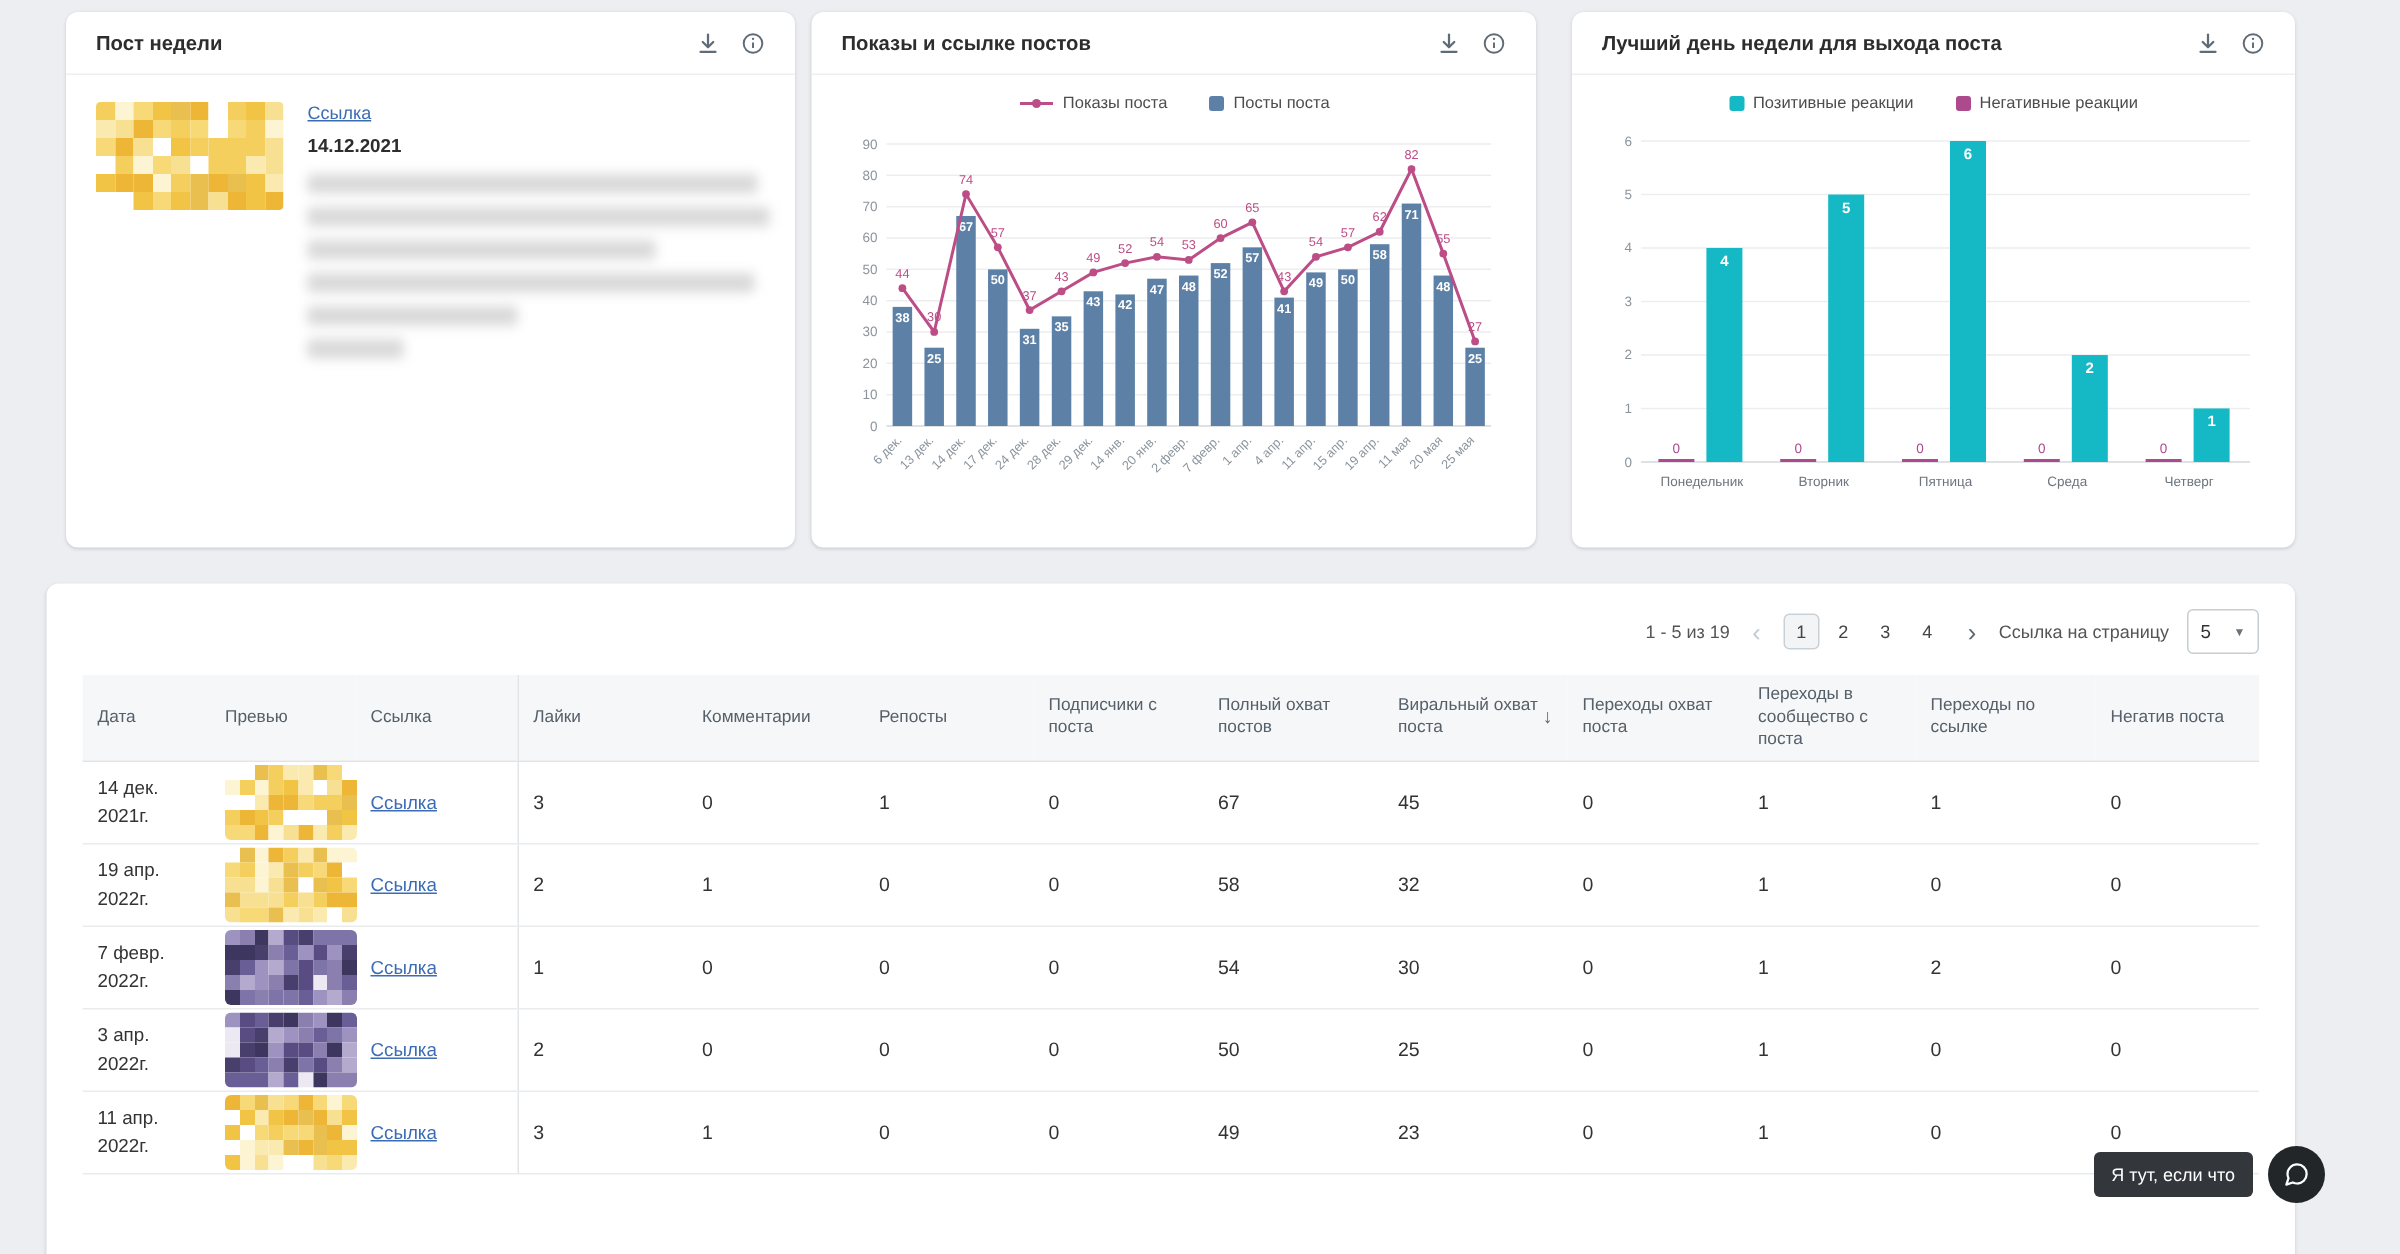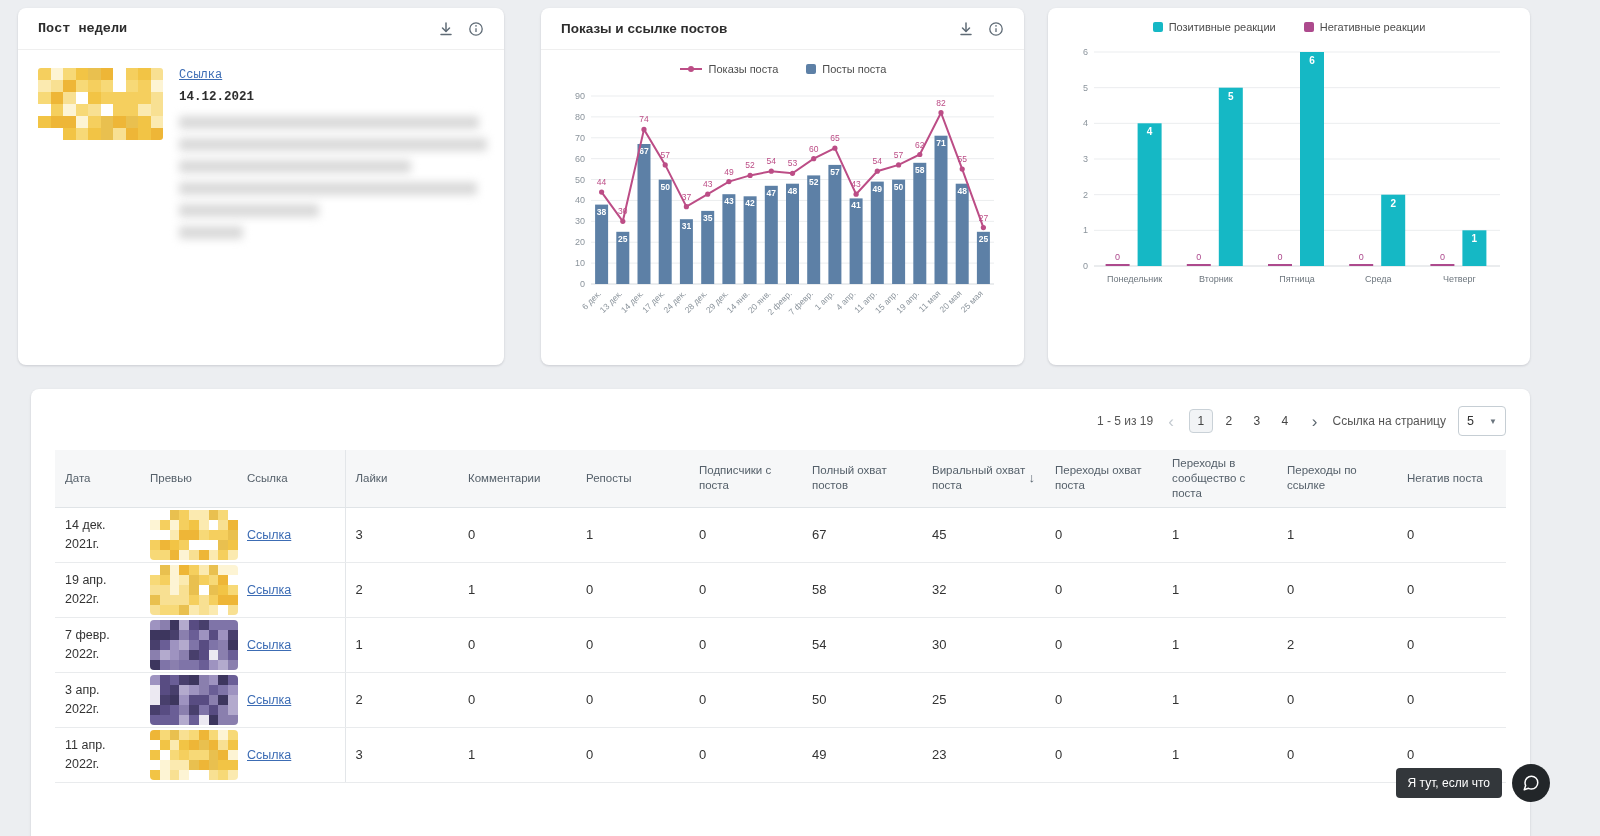--- a/index.html
+++ b/index.html
@@ -10,21 +10,21 @@
     font-family: "Liberation Sans", sans-serif;
     color: #333;
     position: relative;
   }
   .card {
     position: absolute;
     background: #fff;
     border-radius: 8px;
     box-shadow: 0 1px 3px rgba(16,24,40,.10), 0 1px 2px rgba(16,24,40,.05);
   }
-  #card-pow   { left: 18px;   top: 8px;   width: 486px;  height: 357px; font-family: Liberation Mono, monospace; }
+  #card-pow   { left: 44px;   top: 8px;   width: 486px;  height: 357px; }
   #card-combo { left: 541px;  top: 8px;   width: 483px;  height: 357px; }
   #card-days  { left: 1048px; top: 8px;   width: 482px;  height: 357px; }
   #card-posts { left: 31px;   top: 389px; width: 1499px; height: 470px; }
 
   .card-head {
     height: 42px; display: flex; align-items: center; justify-content: space-between;
     padding: 0 20px; border-bottom: 1px solid #efefef;
   }
   .card-title { font-size: 13.5px; font-weight: 700; color: #2d2d2d; }
   .head-icons { display: flex; align-items: center; gap: 14px; }
@@ -348,20 +348,39 @@
       <text transform="translate(316.3,214) rotate(-45)" font-size="8.5" fill="#8b949c" text-anchor="end">11 апр.</text>
       <text transform="translate(337.6,214) rotate(-45)" font-size="8.5" fill="#8b949c" text-anchor="end">15 апр.</text>
       <text transform="translate(358.8,214) rotate(-45)" font-size="8.5" fill="#8b949c" text-anchor="end">19 апр.</text>
       <text transform="translate(380.0,214) rotate(-45)" font-size="8.5" fill="#8b949c" text-anchor="end">11 мая</text>
       <text transform="translate(401.2,214) rotate(-45)" font-size="8.5" fill="#8b949c" text-anchor="end">20 мая</text>
       <text transform="translate(422.4,214) rotate(-45)" font-size="8.5" fill="#8b949c" text-anchor="end">25 мая</text>
     </svg>
 </section>
 
 <section class="card" id="card-days">
+  <header class="card-head">
+    <h2 class="card-title">Лучший день недели для выхода поста</h2>
+    <div class="head-icons">
+      <span>
+        <svg width="16" height="16" viewBox="0 0 16 16" fill="none" stroke="#5f6b76" stroke-width="1.5" stroke-linecap="round" stroke-linejoin="round">
+            <path d="M8 2v8"></path>
+            <path d="M4.5 7 8 10.5 11.5 7"></path>
+            <path d="M3 13.5h10"></path>
+          </svg>
+      </span>
+      <span>
+        <svg width="16" height="16" viewBox="0 0 16 16" fill="none" stroke="#5f6b76" stroke-width="1.3">
+            <circle cx="8" cy="8" r="6.2"></circle>
+            <line x1="8" y1="7.3" x2="8" y2="11"></line>
+            <circle cx="8" cy="4.9" r="0.8" fill="#5f6b76" stroke="none"></circle>
+          </svg>
+      </span>
+    </div>
+  </header>
   <div class="legend-row">
     <div class="legend-item">
       <span class="swatch" style="background: rgb(21, 184, 197);"></span>
       <span>Позитивные реакции</span>
     </div>
     <div class="legend-item">
       <span class="swatch" style="background: rgb(173, 74, 141);"></span>
       <span>Негативные реакции</span>
     </div>
   </div>

